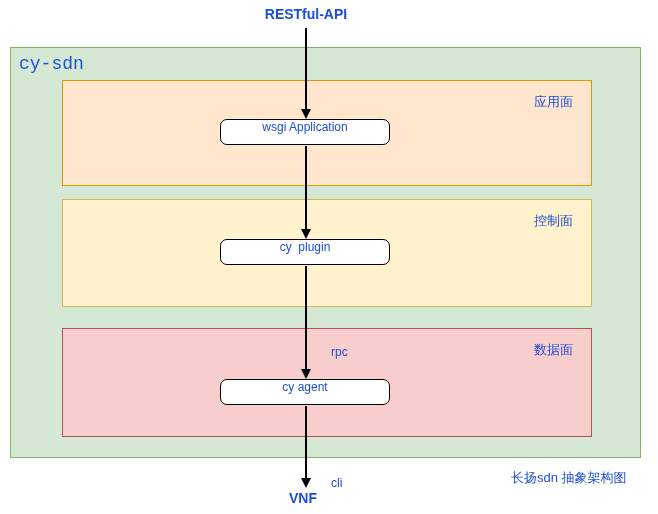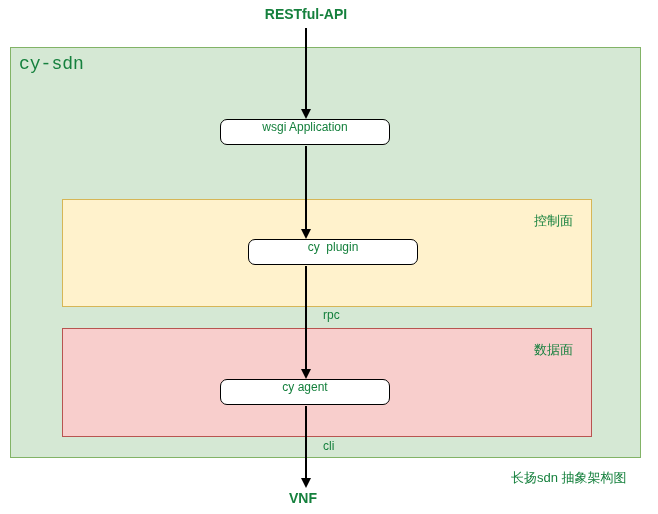--- a/index.html
+++ b/index.html
@@ -2,21 +2,21 @@
 <html><head>
 <meta charset="utf-8">
 <style>
   html, body { margin: 0; padding: 0; background: #ffffff; }
   .stage {
     position: relative;
     width: 658px;
     height: 514px;
     background: #ffffff;
     font-family: "Liberation Sans", "DejaVu Sans", sans-serif;
-    color: #15803d;
+    color: #1d4ed8;
     overflow: hidden;
   }
 
   
   .endpoint-label {
     position: absolute;
     width: 200px;
     text-align: center;
     font-size: 14px;
     font-weight: bold;
@@ -64,21 +64,21 @@
     border: 1px solid #000000;
     border-radius: 7px;
     display: flex;
     align-items: flex-start;
     justify-content: center;
     font-size: 12px;
     white-space: pre;
     z-index: 3;
   }
   .node-wsgi   { top: 119px; }
-  .node-plugin { top: 239px; margin-left: 28px; }
+  .node-plugin { top: 239px; }
   .node-agent  { top: 379px; }
 
   
   .arrow-line {
     position: absolute;
     left: 305px;
     width: 1.5px;
     background: #000000;
     z-index: 2;
   }
@@ -96,23 +96,24 @@
     z-index: 2;
   }
   .head-1 { top: 109px; }
   .head-2 { top: 229px; }
   .head-3 { top: 369px; }
   .head-4 { top: 478px; }
 
   
   .edge-label {
     position: absolute;
-    left: 323px;
+    left: 331px;
     font-size: 12px;
     z-index: 2;
+    margin-top: 37px;
   }
   .edge-rpc { top: 308px; }
   .edge-cli { top: 439px; }
 
   
   .caption {
     position: absolute;
     left: 511px; top: 469px;
     font-size: 13px;
     white-space: pre;
@@ -123,20 +124,23 @@
 <body>
 
 <div class="stage">
 
   <div class="endpoint-label top-label">RESTful-API</div>
 
   <div class="sdn-container">
     <div class="container-label">cy-sdn</div>
   </div>
 
+  <div class="plane plane-app">
+    <div class="plane-label">应用面</div>
+  </div>
 
   <div class="plane plane-ctrl">
     <div class="plane-label">控制面</div>
   </div>
 
   <div class="plane plane-data">
     <div class="plane-label">数据面</div>
   </div>
 
   <div class="arrow-line line-1"></div>

